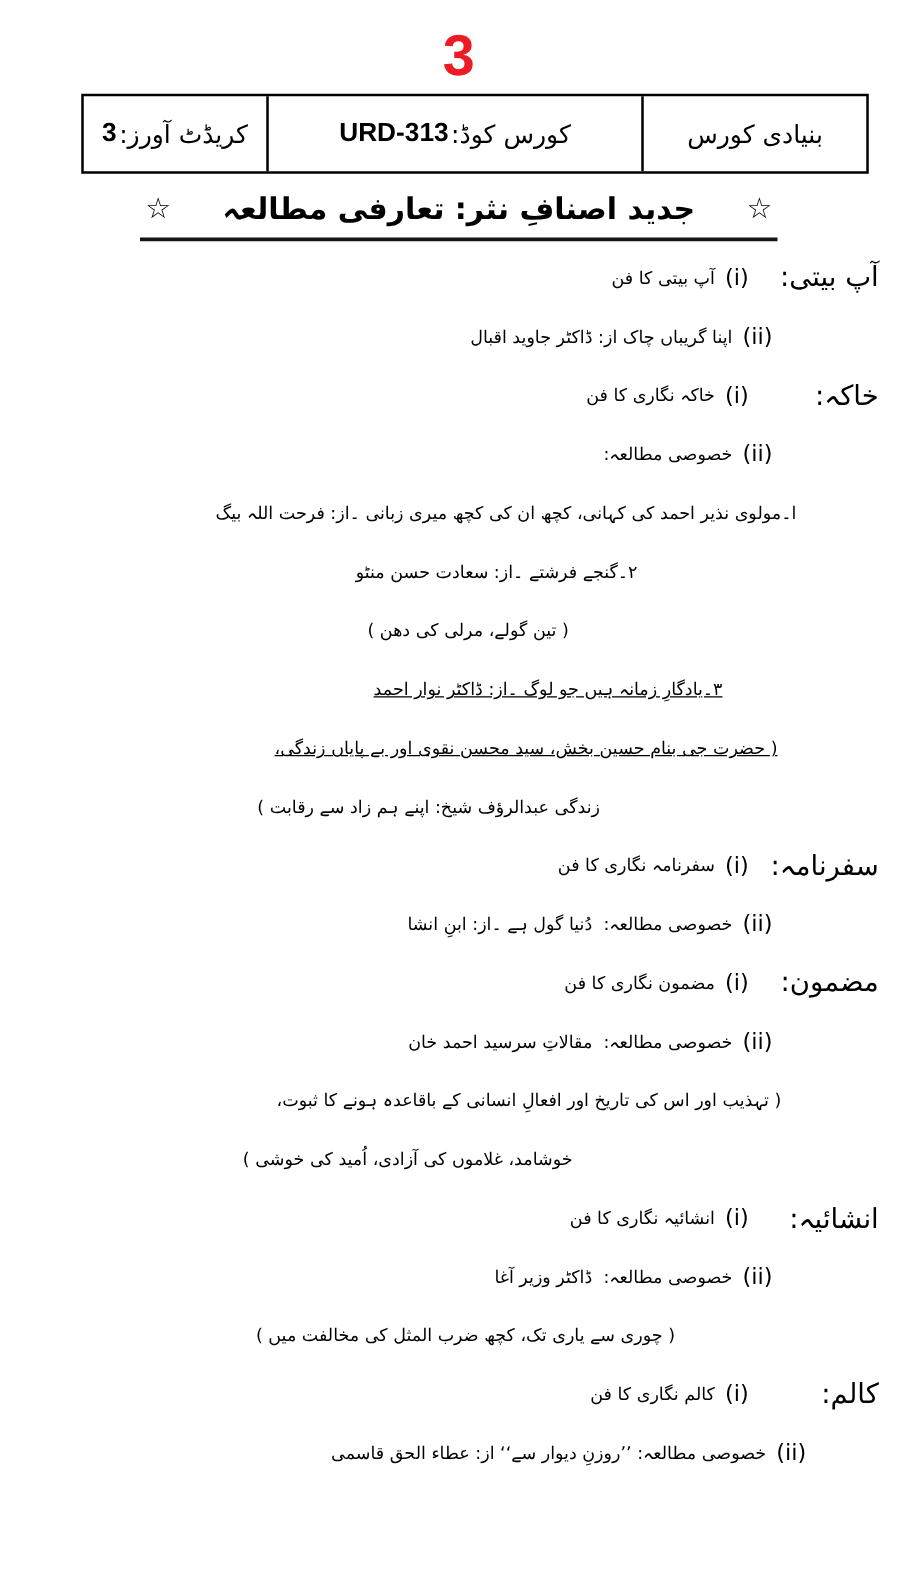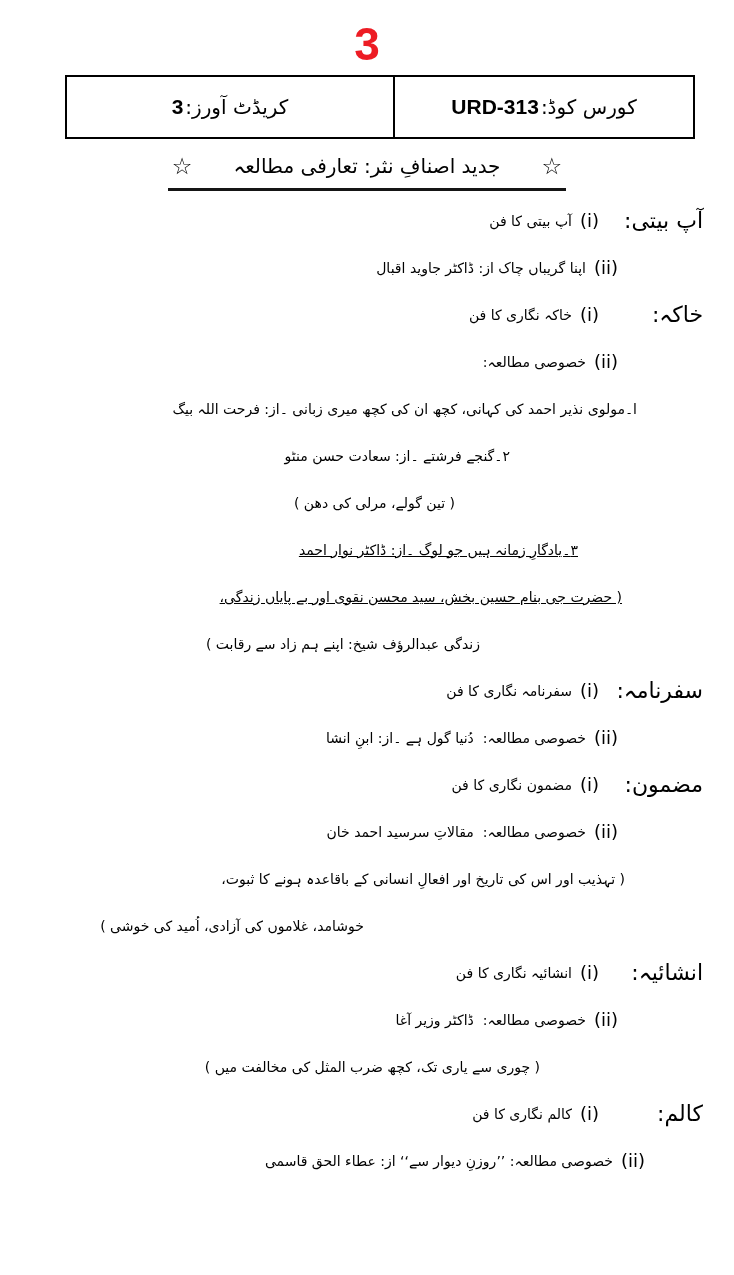--- a/index.html
+++ b/index.html
@@ -30,50 +30,53 @@
   .cell-course-code{width:298px;}
   .cell-credit-hours{flex:1;}
   .latin-bold{font-family:"Liberation Sans",sans-serif;font-weight:bold;font-size:21px;direction:ltr;unicode-bidi:embed;}
 
   
   .heading{margin-top:12px;text-align:center;}
   .heading-inner{
     display:inline-block;border-bottom:3px solid #151515;padding:2px 4px 9px 4px;
   }
   .heading-star{font-size:23px;vertical-align:middle;}
-  .heading-title{font-size:20px;font-weight:normal;margin:0 36px;vertical-align:middle;}
+  .heading-title{font-size:24px;font-weight:bold;margin:0 36px;vertical-align:middle;}
 
   
   .lines{direction:rtl;margin:6px 31px 0 6px;}
   .line{height:47px;display:flex;align-items:center;}
   .term{width:104px;font-size:22px;flex:none;white-space:pre;}
   .marker{font-size:18px;margin-left:8px;direction:ltr;unicode-bidi:embed;flex:none;}
   .text{font-size:14px;white-space:pre;}
 
   
   .ind85{padding-right:85px;}
   .ind58{padding-right:58px;}
   .ind66{padding-right:66px;}
   .ind193{padding-right:193px;}
   .ind248{padding-right:248px;}
   .ind125{padding-right:125px;text-decoration:underline;}
   .ind81{padding-right:81px;text-decoration:underline;}
   .ind223{padding-right:223px;}
   .ind78{padding-right:78px;}
-  .ind245{padding-right:245px;justify-content:center;}
+  .ind245{padding-right:245px;}
   .ind163{padding-right:163px;}
 </style>
 </head>
 <body>
 
 <div class="page">
 
   <div class="page-number" style="color: rgb(237, 28, 36);">3</div>
 
   <div class="course-table">
+    <div class="cell cell-course-type">
+      <span>بنیادی کورس</span>
+    </div>
     <div class="cell cell-course-code">
       <span>کورس کوڈ:</span>
         <span class="latin-bold">URD-313</span>
     </div>
     <div class="cell cell-credit-hours">
       <span>کریڈٹ آورز:</span>
         <span class="latin-bold">3</span>
     </div>
   </div>
 

